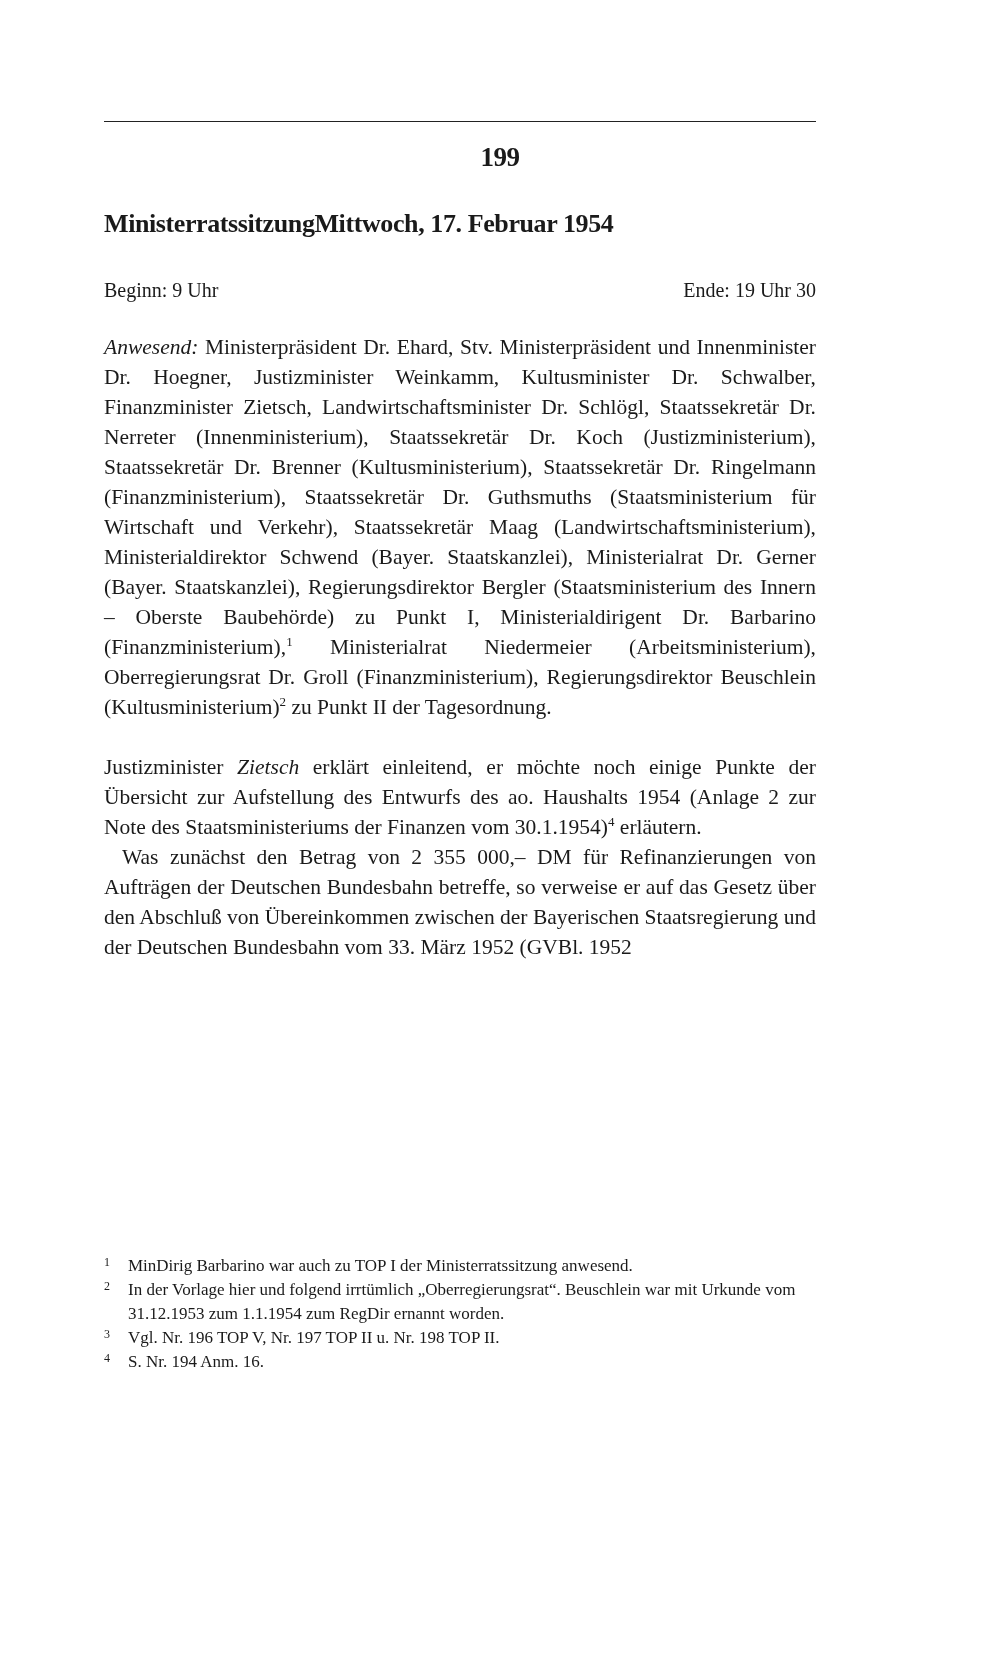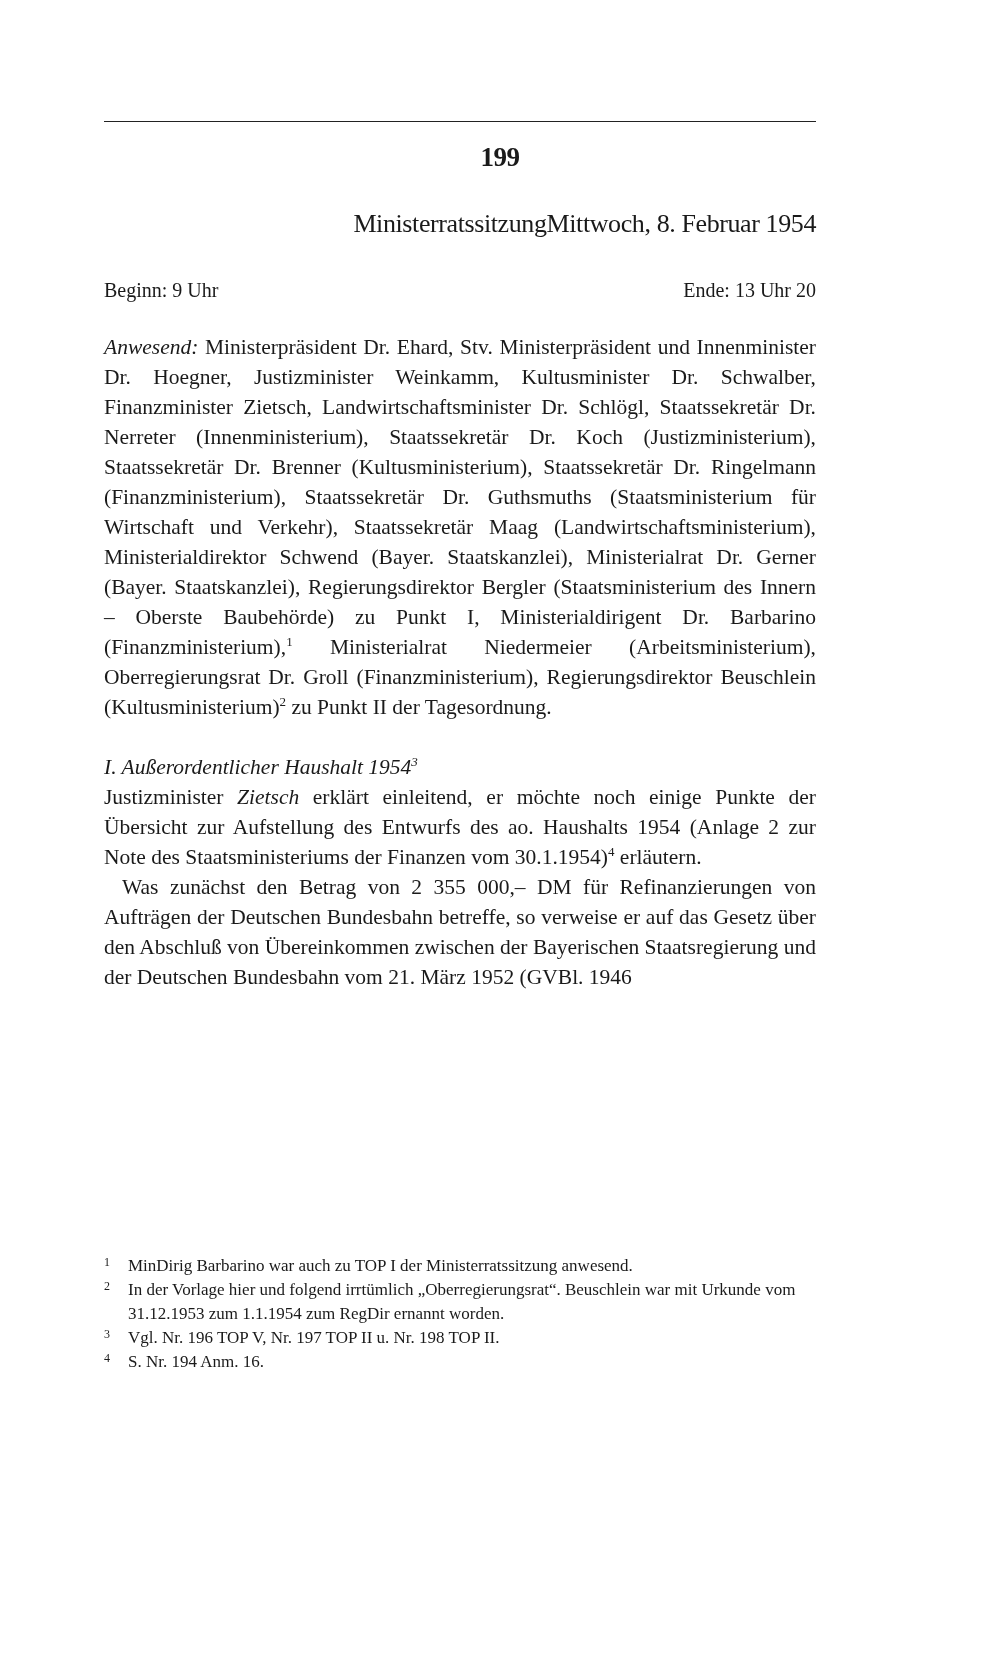--- a/index.html
+++ b/index.html
@@ -9,21 +9,21 @@
     color: #1a1a1a;
   }
   .page { position: absolute; left: 0; top: 4px; width: 1000px; height: 1666px; }
   .rule { position: absolute; left: 104px; top: 117px; width: 712px; height: 1px; background: #222; }
   .doc-number {
     position: absolute; left: 0; width: 1000px; top: 138px; text-align: center;
     font-size: 27px; font-weight: bold; letter-spacing: -0.5px;
   }
   .title-row {
     position: absolute; left: 104px; top: 205px; width: 712px;
-    display: flex; justify-content: flex-end; font-size: 26px; font-weight: normal;
+    display: flex; justify-content: flex-start; font-size: 26px; font-weight: bold;
     letter-spacing: -0.4px;
   }
   .time-row {
     position: absolute; left: 104px; top: 275px; width: 712px;
     display: flex; justify-content: space-between; font-size: 20px;
   }
   .body {
     position: absolute; left: 104px; top: 328px; width: 712px;
     font-size: 21.5px; line-height: 30px; text-align: justify; hyphens: manual;
   }
@@ -44,38 +44,37 @@
 </head>
 <body>
 
 <div class="page">
   <div class="rule"></div>
 
   <div class="doc-number">199</div>
 
   <div class="title-row">
     <span>Ministerratssitzung</span>
-    <span>Mittwoch, 8. Februar 1954</span>
+    <span>Mittwoch, 17. Februar 1954</span>
   </div>
 
   <div class="time-row">
     <span>Beginn: 9 Uhr</span>
-    <span>Ende: 13 Uhr 20</span>
+    <span>Ende: 19 Uhr 30</span>
   </div>
 
   <div class="body">
     <p class="block"><span class="lab">Anwesend:</span><span> Ministerpräsident Dr. Ehard, Stv. Ministerpräsident und Innenminister Dr. Hoegner, Justizminister Weinkamm, Kultusminister Dr. Schwalber, Finanzminister Zietsch, Landwirtschaftsminister Dr. Schlögl, Staatssekretär Dr. Nerreter (Innenministerium), Staatssekretär Dr. Koch (Justizministerium), Staatssekretär Dr. Brenner (Kultusministerium), Staatssekretär Dr. Ringelmann (Finanzministerium), Staatssekretär Dr. Guthsmuths (Staatsministerium für Wirtschaft und Verkehr), Staatssekretär Maag (Landwirtschaftsministerium), Ministerialdirektor Schwend (Bayer. Staatskanzlei), Ministerialrat Dr. Gerner (Bayer. Staatskanzlei), Regierungsdirektor Bergler (Staatsministerium des Innern – Oberste Baubehörde) zu Punkt I, Ministerialdirigent Dr. Barbarino (Finanzministerium),</span><sup>1</sup><span> Ministerialrat Niedermeier (Arbeitsministerium), Oberregierungsrat Dr. Groll (Finanzministerium), Regierungsdirektor Beuschlein (Kultusministerium)</span><sup>2</sup><span> zu Punkt II der Tagesordnung.</span></p>
 
 
 
-    <p class="section-head"><span>I. Außerordentlicher Haushalt 1954</span><sup>3</sup></p>
 
     <p><span>Justizminister </span><span class="lab">Zietsch</span><span> erklärt einleitend, er möchte noch einige Punkte der Übersicht zur Aufstellung des Entwurfs des ao. Haushalts 1954 (Anlage 2 zur Note des Staatsministeriums der Finanzen vom 30.1.1954)</span><sup>4</sup><span> erläutern.</span></p>
 
-    <p class="indent">Was zunächst den Betrag von 2 355 000,– DM für Refinanzierungen von Aufträgen der Deutschen Bundesbahn betreffe, so verweise er auf das Gesetz über den Abschluß von Übereinkommen zwischen der Bayerischen Staatsregierung und der Deutschen Bundesbahn vom 21. März 1952 (GVBl. 1946</p>
+    <p class="indent">Was zunächst den Betrag von 2 355 000,– DM für Refinanzierungen von Aufträgen der Deutschen Bundesbahn betreffe, so verweise er auf das Gesetz über den Abschluß von Übereinkommen zwischen der Bayerischen Staatsregierung und der Deutschen Bundesbahn vom 33. März 1952 (GVBl. 1952</p>
   </div>
 
   <div class="footnotes">
     <div class="fn">
         <span class="fn-num">1</span>
         <span class="fn-text">MinDirig Barbarino war auch zu TOP I der Ministerratssitzung anwesend.</span>
       </div>
     <div class="fn">
         <span class="fn-num">2</span>
         <span class="fn-text">In der Vorlage hier und folgend irrtümlich „Oberregierungsrat“. Beuschlein war mit Urkunde vom 31.12.1953 zum 1.1.1954 zum RegDir ernannt worden.</span>

